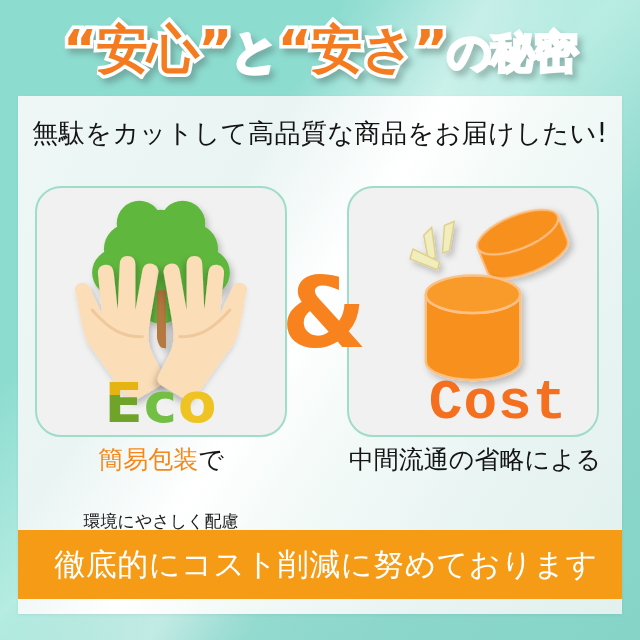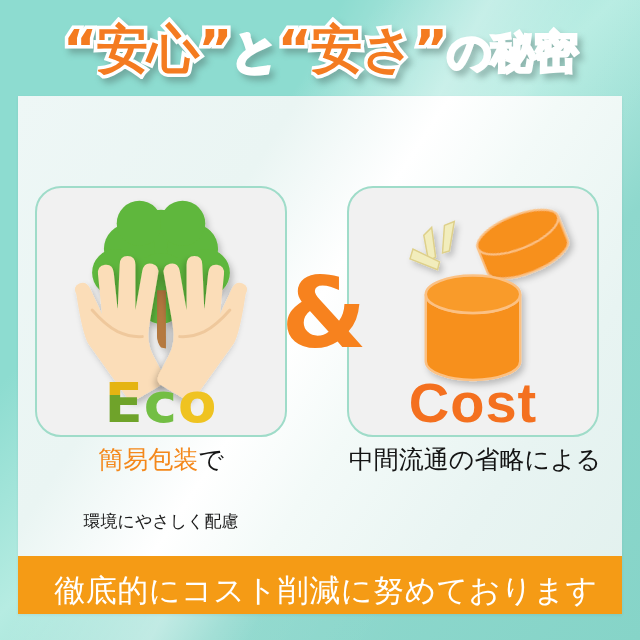--- a/index.html
+++ b/index.html
@@ -138,21 +138,21 @@
     width: 100%;
     text-align: center;
     font-size: 56px;
     font-weight: bold;
     line-height: 1;
     letter-spacing: 1px;
   }
   .eco-e { color: #7FA81C; background: linear-gradient(180deg,#E5B412 0%, #E5B412 38%, #6FA32A 39%, #6FA32A 100%); -webkit-background-clip: text; background-clip: text; -webkit-text-fill-color: transparent; }
   .eco-c { color: #73BE44; }
   .eco-o { color: #EFC321; }
-  .cost-word { color: #F4701F; font-family: Liberation Sans, sans-serif; }
+  .cost-word { color: #F4701F; font-family: Liberation Mono, monospace; padding-left: 25px; }
 
   
   .amp {
     position: absolute;
     left: 256px;
     top: 168px;
     width: 100px;
     text-align: center;
     font-size: 98px;
     font-weight: bold;
@@ -199,41 +199,41 @@
   .banner {
     position: absolute;
     left: 0;
     top: 434px;
     width: 616px;
     height: 69px;
     background: #F59B15;
     display: flex;
     align-items: center;
     justify-content: center;
-    margin-top: 26px;
   }
   .banner-text {
     color: #ffffff;
     font-size: 31px;
     font-weight: 500;
     letter-spacing: 0.5px;
     white-space: nowrap;
   }
 </style>
 </head>
 <body>
 
 <div class="poster">
 
   <div class="headline">
     <span class="headline-text"><span class="hl-orange">“安心”</span><span class="hl-white">と</span><span class="hl-orange">“安さ”</span><span class="hl-outline">の秘密</span></span>
   </div>
 
   <div class="card">
 
+    <div class="subtitle">無駄をカットして高品質な商品をお届けしたい!</div>
 
     <div class="panel left">
       <svg class="panel-art" viewBox="0 0 252 251">
         <defs>
           <filter id="sh1" x="-30%" y="-30%" width="180%" height="180%">
             <feDropShadow dx="3" dy="4" stdDeviation="3" flood-color="#000" flood-opacity="0.22"></feDropShadow>
           </filter>
         </defs>
 
         <g filter="url(#sh1)">

